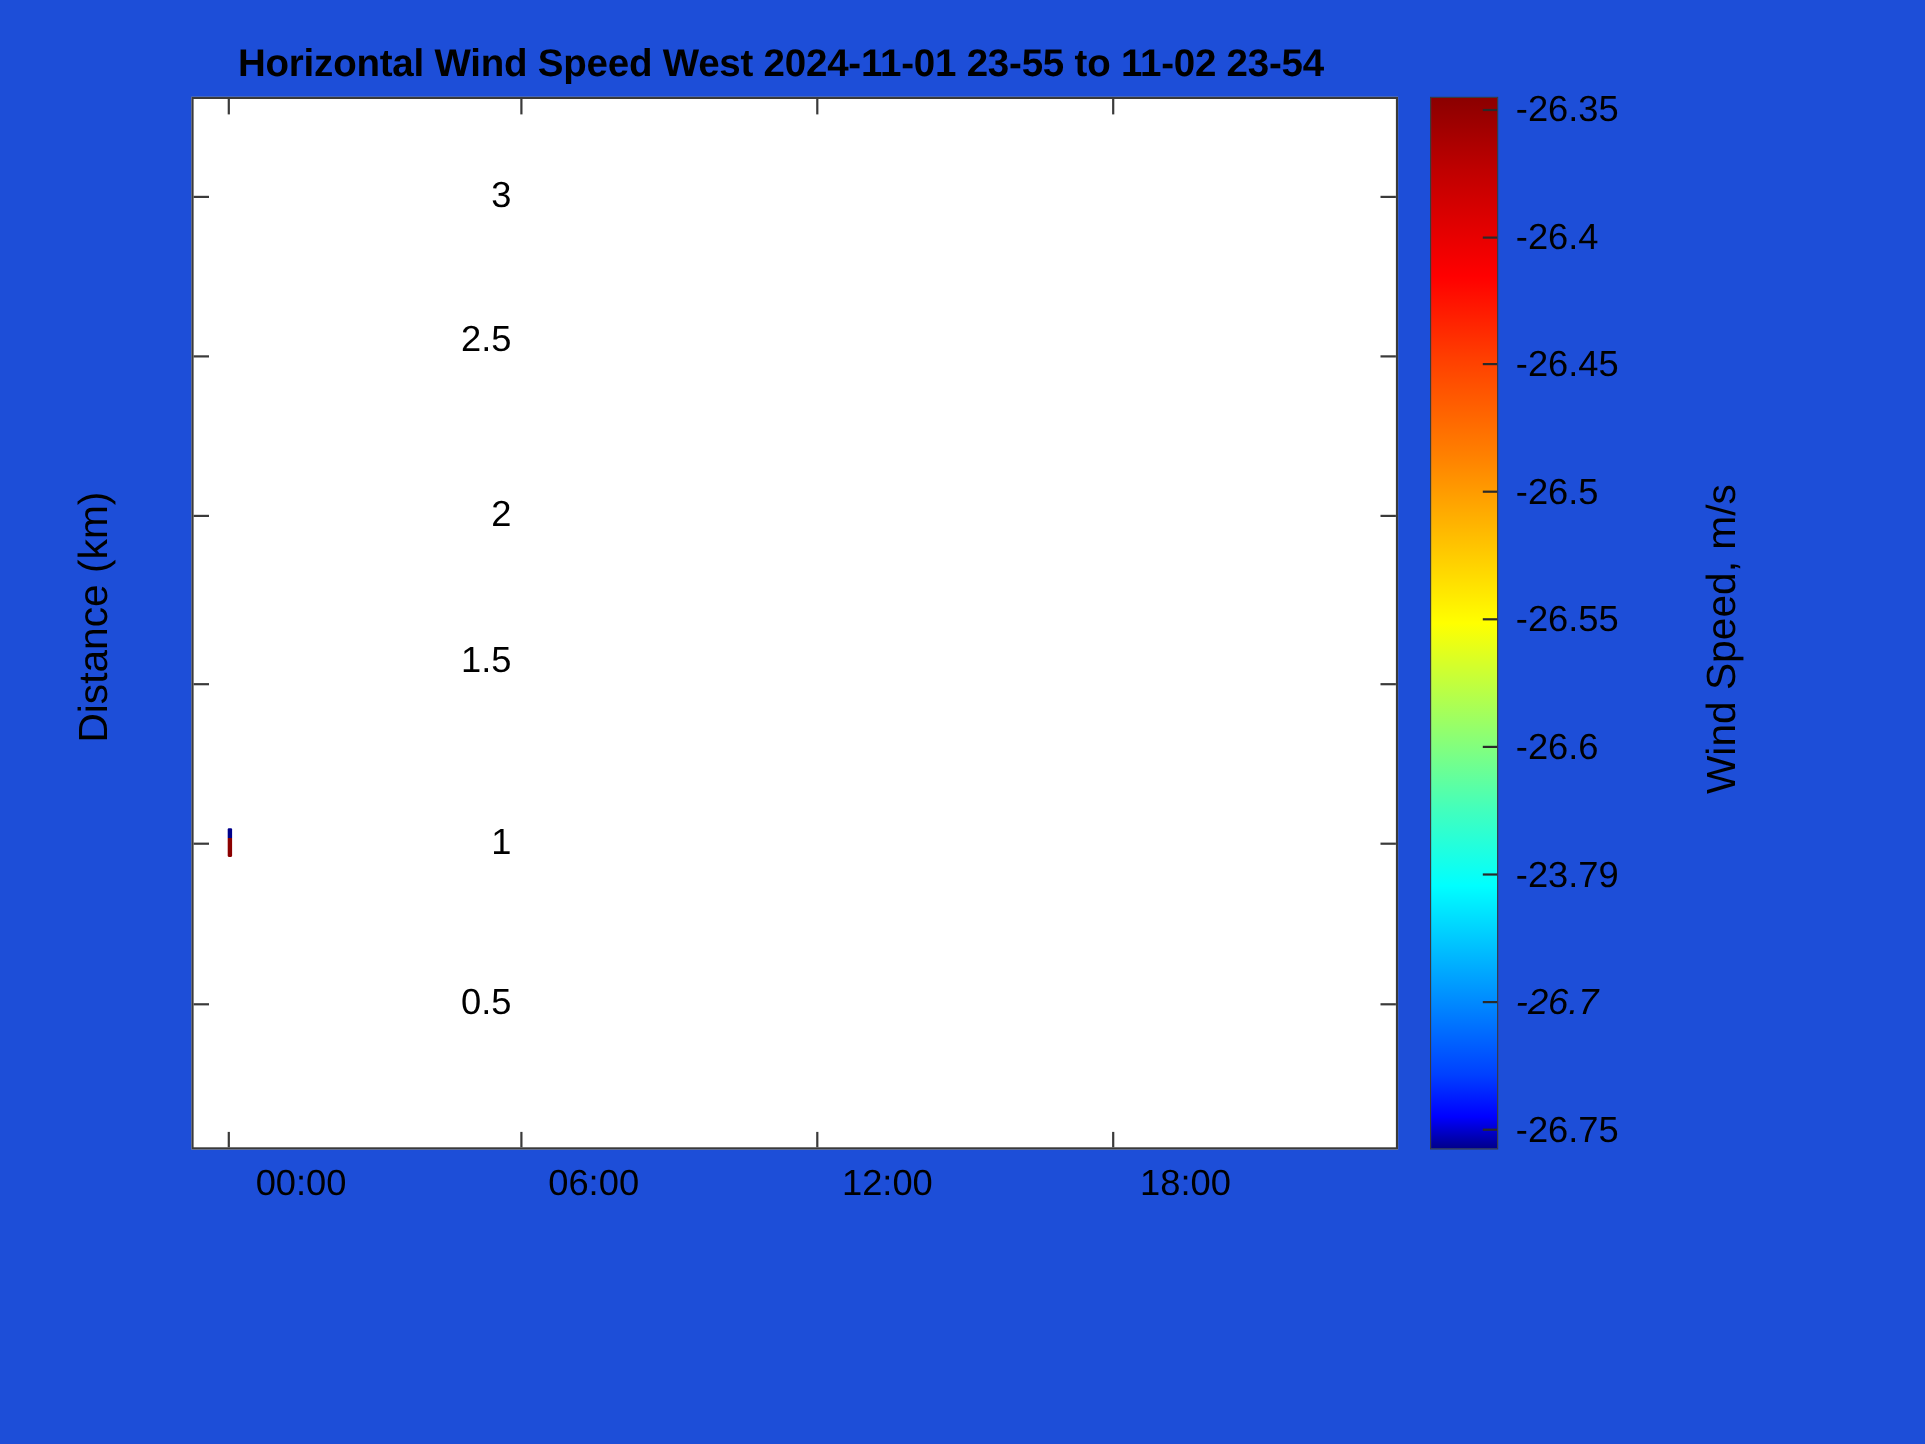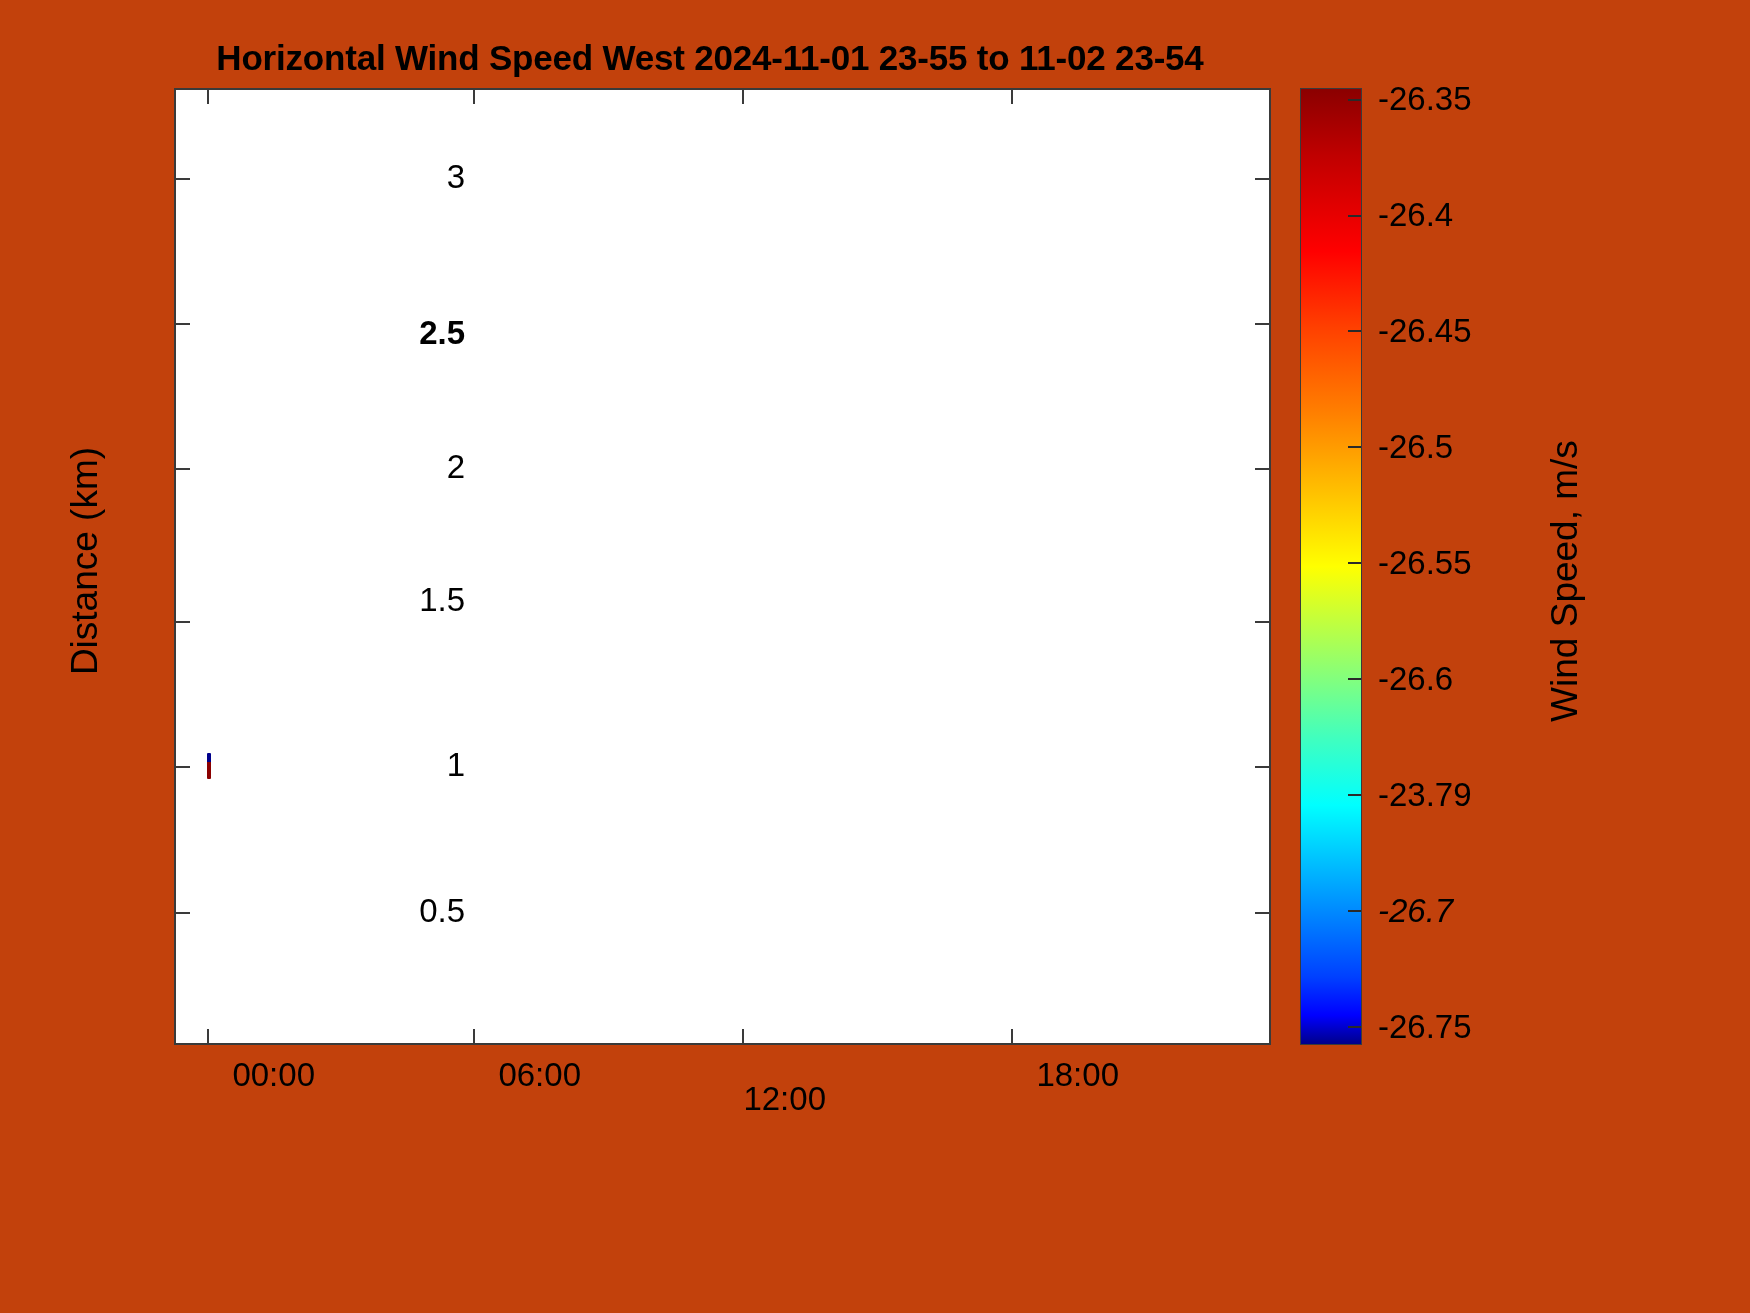--- a/index.html
+++ b/index.html
@@ -3,21 +3,21 @@
 <meta charset="utf-8">
 <style>
   html,body{margin:0;padding:0;background:#ffffff;}
   body{
     width:1750px;height:1313px;
     font-family:"Liberation Sans", sans-serif;
     color:#000;
     position:relative;
     overflow:hidden;
   }
-  #figure{position:absolute;left:0;top:0;width:1750px;height:1313px;background:#c2410c;}
+  #figure{position:absolute;left:0;top:0;width:1750px;height:1313px;background:#1d4ed8;}
 
   
   #title{
     position:absolute;
     left:0; top:38px; width:1420px;
     text-align:center;
     font-size:35px;
     font-weight:bold;
     letter-spacing:-0.2px;
     white-space:nowrap;
@@ -189,29 +189,29 @@
     <div class="xtick" style="left:566px;"></div>
     <div class="xtick" style="left:835px;"></div>
 
     <div class="xtick-t" style="left:31px;"></div>
     <div class="xtick-t" style="left:297px;"></div>
     <div class="xtick-t" style="left:566px;"></div>
     <div class="xtick-t" style="left:835px;"></div>
   </div>
 
   <div class="ylabel-txt" style="top:158px;">3</div>
-  <div class="ylabel-txt" style="top:314px;font-weight:bold;">2.5</div>
+  <div class="ylabel-txt" style="top:289px;">2.5</div>
   <div class="ylabel-txt" style="top:448px;">2</div>
   <div class="ylabel-txt" style="top:581px;">1.5</div>
   <div class="ylabel-txt" style="top:746px;">1</div>
   <div class="ylabel-txt" style="top:892px;">0.5</div>
 
   <div class="xlabel-txt" style="left:95px;">00:00</div>
   <div class="xlabel-txt" style="left:361px;">06:00</div>
-  <div class="xlabel-txt" style="left:606px;margin-top:24px;">12:00</div>
+  <div class="xlabel-txt" style="left:628px;">12:00</div>
   <div class="xlabel-txt" style="left:899px;">18:00</div>
 
   <div id="yaxis-title">Distance (km)</div>
 
   <div id="colorbar">
     <div class="cbtick" style="top:10px;"></div>
     <div class="cbtick" style="top:126px;"></div>
     <div class="cbtick" style="top:241px;"></div>
     <div class="cbtick" style="top:357px;"></div>
     <div class="cbtick" style="top:473px;"></div>

